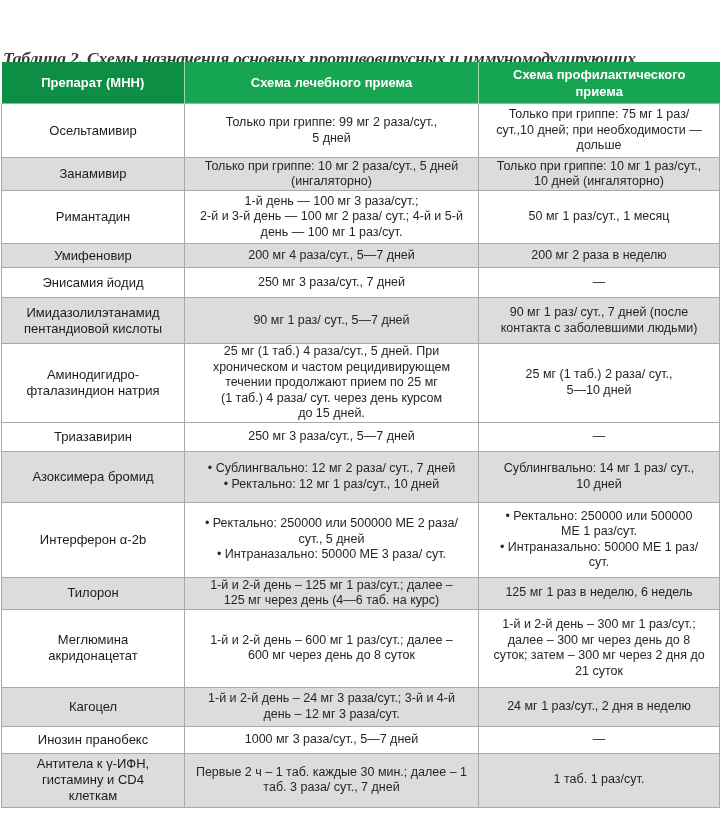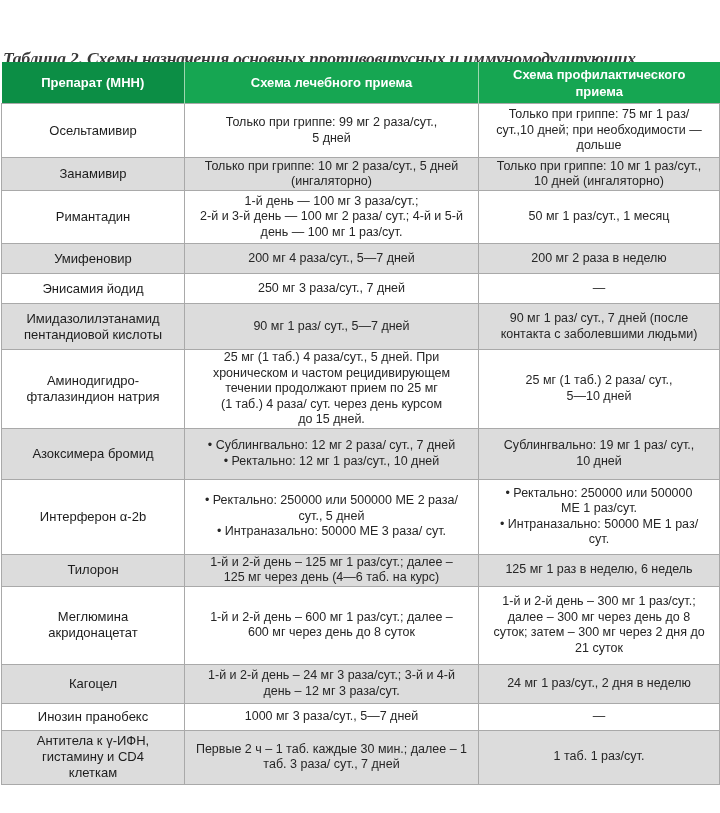--- a/index.html
+++ b/index.html
@@ -91,21 +91,21 @@
         </td>
         <td>
           <span class="line">1-й день — 100 мг 3 раза/сут.;</span>
           <span class="line">2-й и 3-й день — 100 мг 2 раза/ сут.; 4-й и 5-й</span>
           <span class="line">день — 100 мг 1 раз/сут.</span>
         </td>
         <td>
           <span class="line">50 мг 1 раз/сут., 1 месяц</span>
         </td>
       </tr>
-      <tr class="shade" style="height: 30px; border-radius: 10px;">
+      <tr class="shade" style="height: 24px; border-radius: 10px;">
         <td class="drug">
           <span class="line">Умифеновир</span>
         </td>
         <td>
           <span class="line">200 мг 4 раза/сут., 5—7 дней</span>
         </td>
         <td>
           <span class="line">200 мг 2 раза в неделю</span>
         </td>
       </tr>
@@ -143,30 +143,41 @@
           <span class="line">хроническом и частом рецидивирующем</span>
           <span class="line">течении продолжают прием по 25 мг</span>
           <span class="line">(1 таб.) 4 раза/ сут. через день курсом</span>
           <span class="line">до 15 дней.</span>
         </td>
         <td>
           <span class="line">25 мг (1 таб.) 2 раза/ сут.,</span>
           <span class="line">5—10 дней</span>
         </td>
       </tr>
+      <tr class="plain" style="height: 29px;">
+        <td class="drug">
+          <span class="line">Триазавирин</span>
+        </td>
+        <td>
+          <span class="line">250 мг 3 раза/сут., 5—7 дней</span>
+        </td>
+        <td>
+          <span class="line">—</span>
+        </td>
+      </tr>
       <tr class="shade" style="height: 51px;">
         <td class="drug">
           <span class="line">Азоксимера бромид</span>
         </td>
         <td>
           <span class="line">• Сублингвально: 12 мг 2 раза/ сут., 7 дней</span>
           <span class="line">• Ректально: 12 мг 1 раз/сут., 10 дней</span>
         </td>
         <td>
-          <span class="line">Сублингвально: 19 мг 1 раз/ сут.,</span>
+          <span class="line">Сублингвально: 14 мг 1 раз/ сут.,</span>
           <span class="line">10 дней</span>
         </td>
       </tr>
       <tr class="plain" style="height: 75px;">
         <td class="drug">
           <span class="line">Интерферон α-2b</span>
         </td>
         <td>
           <span class="line">• Ректально: 250000 или 500000 МЕ 2 раза/</span>
           <span class="line">сут., 5 дней</span>

